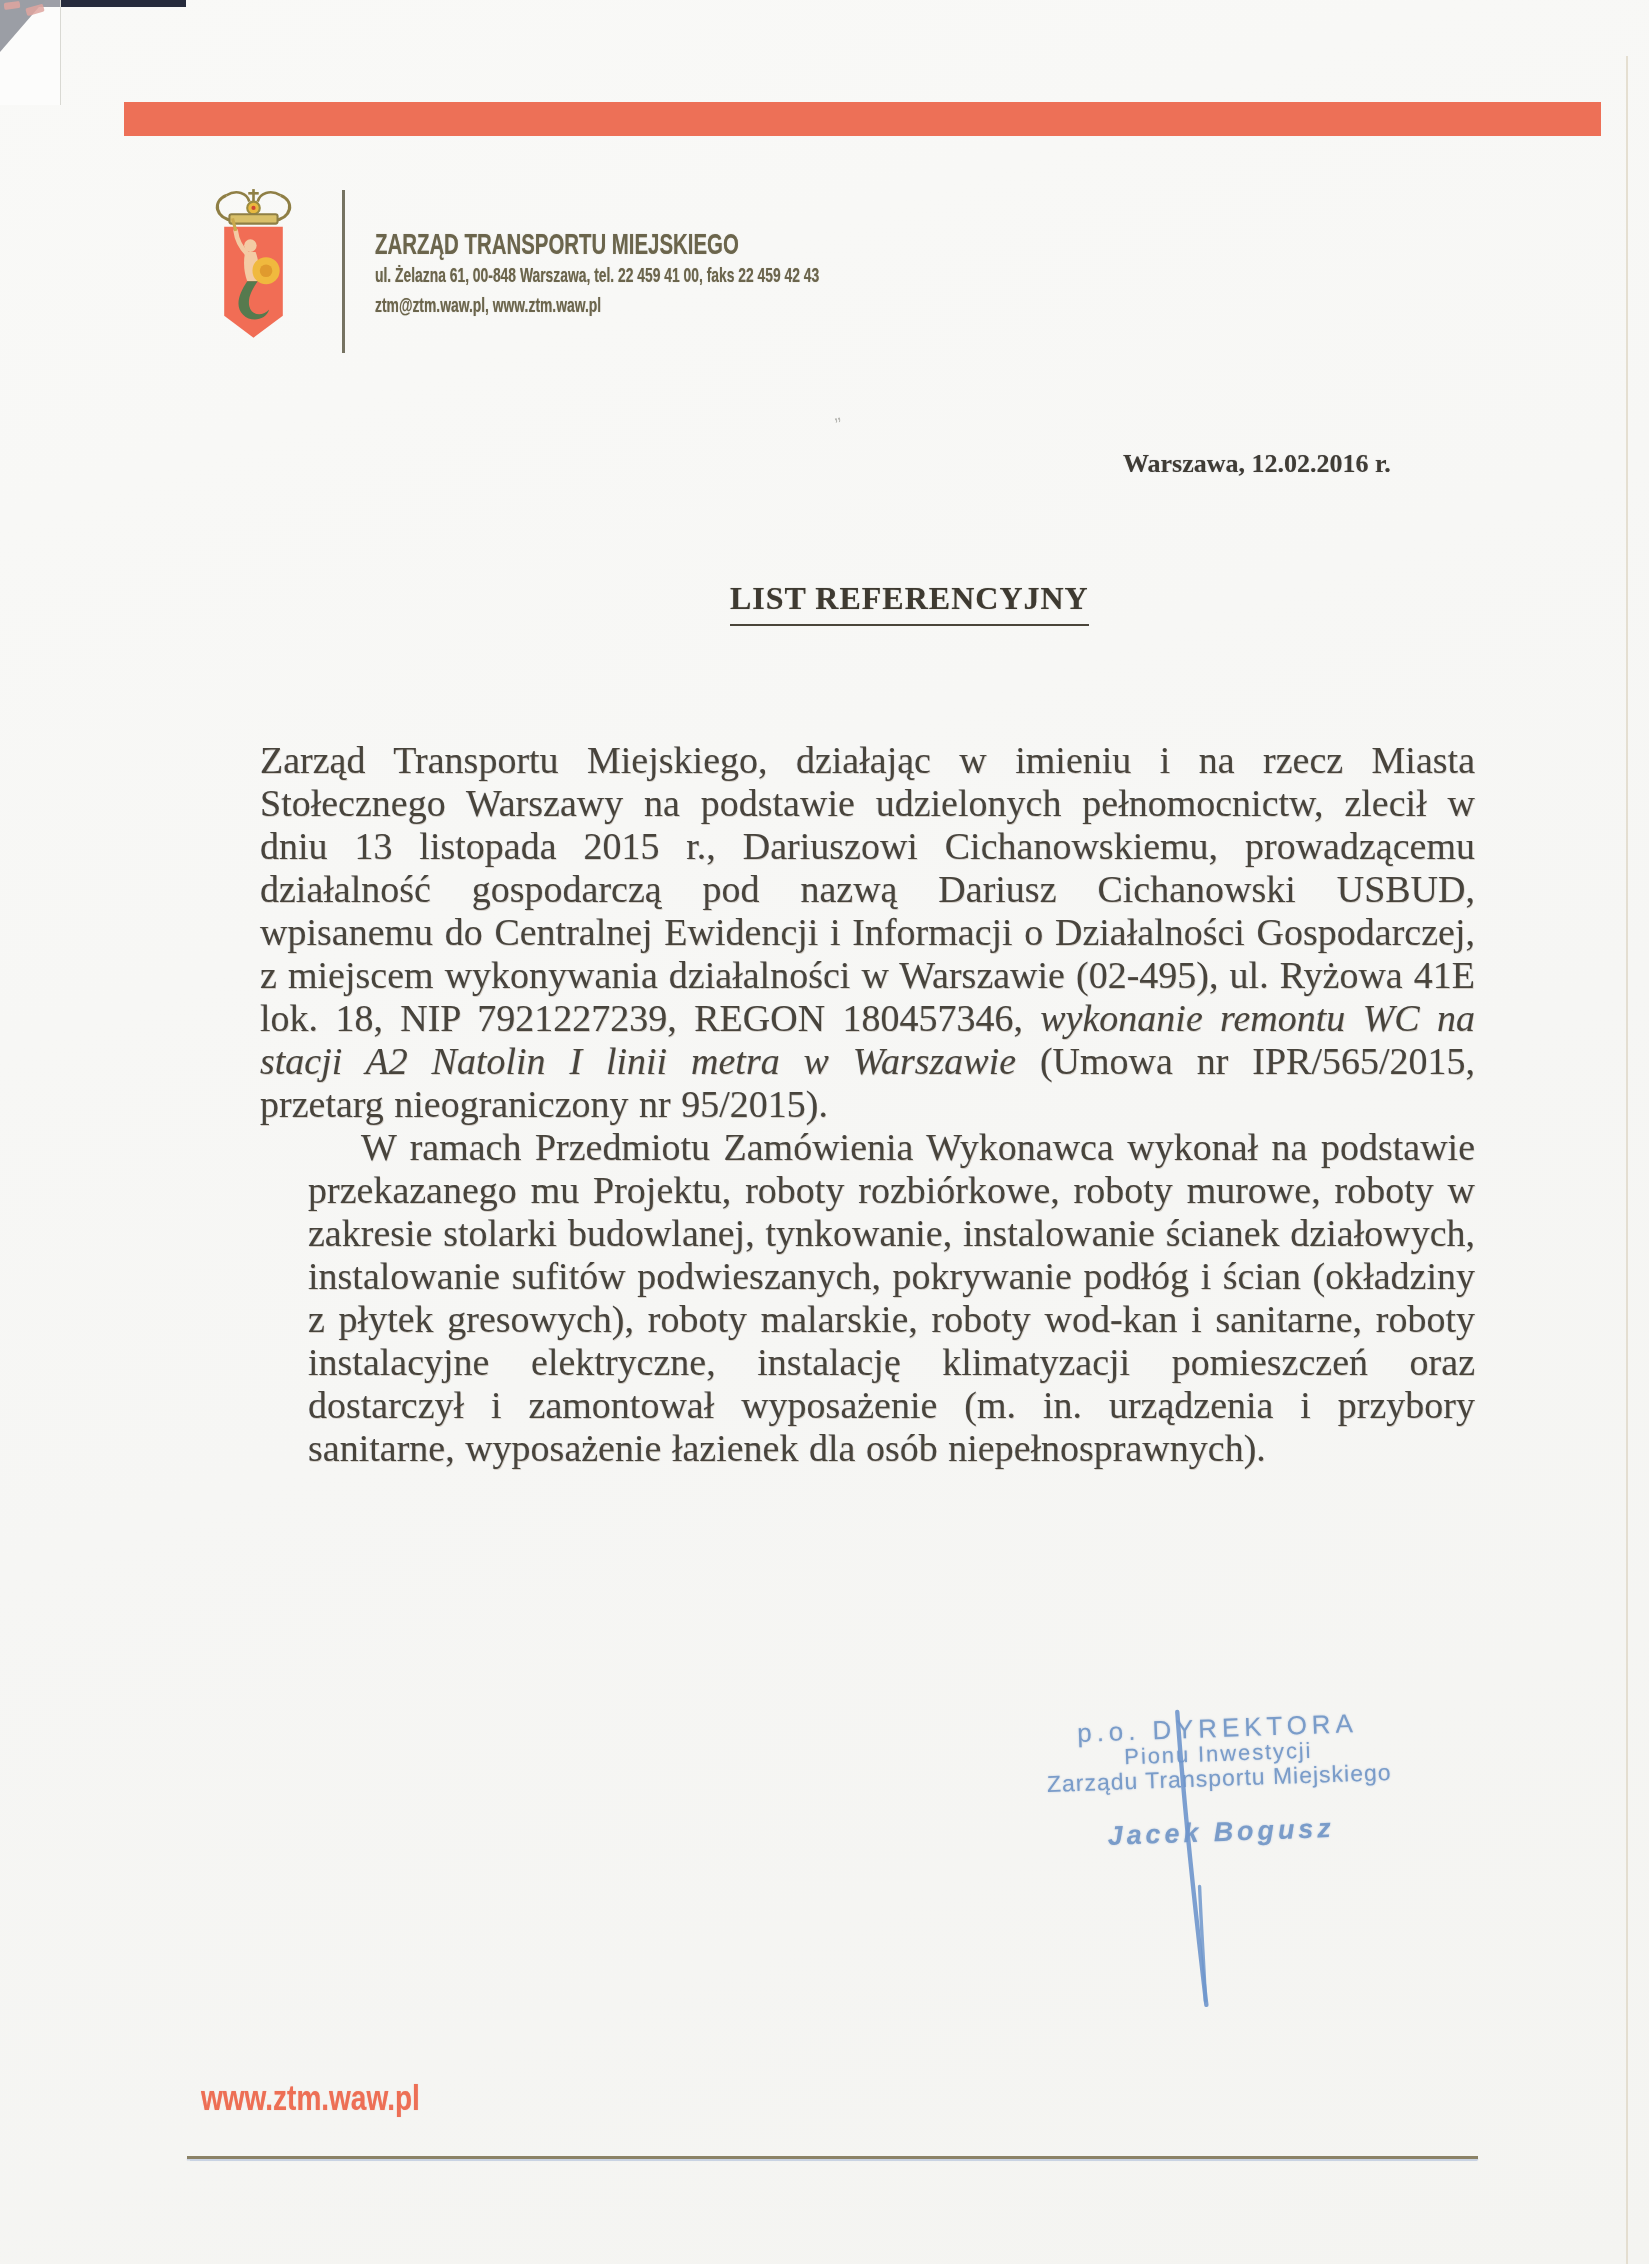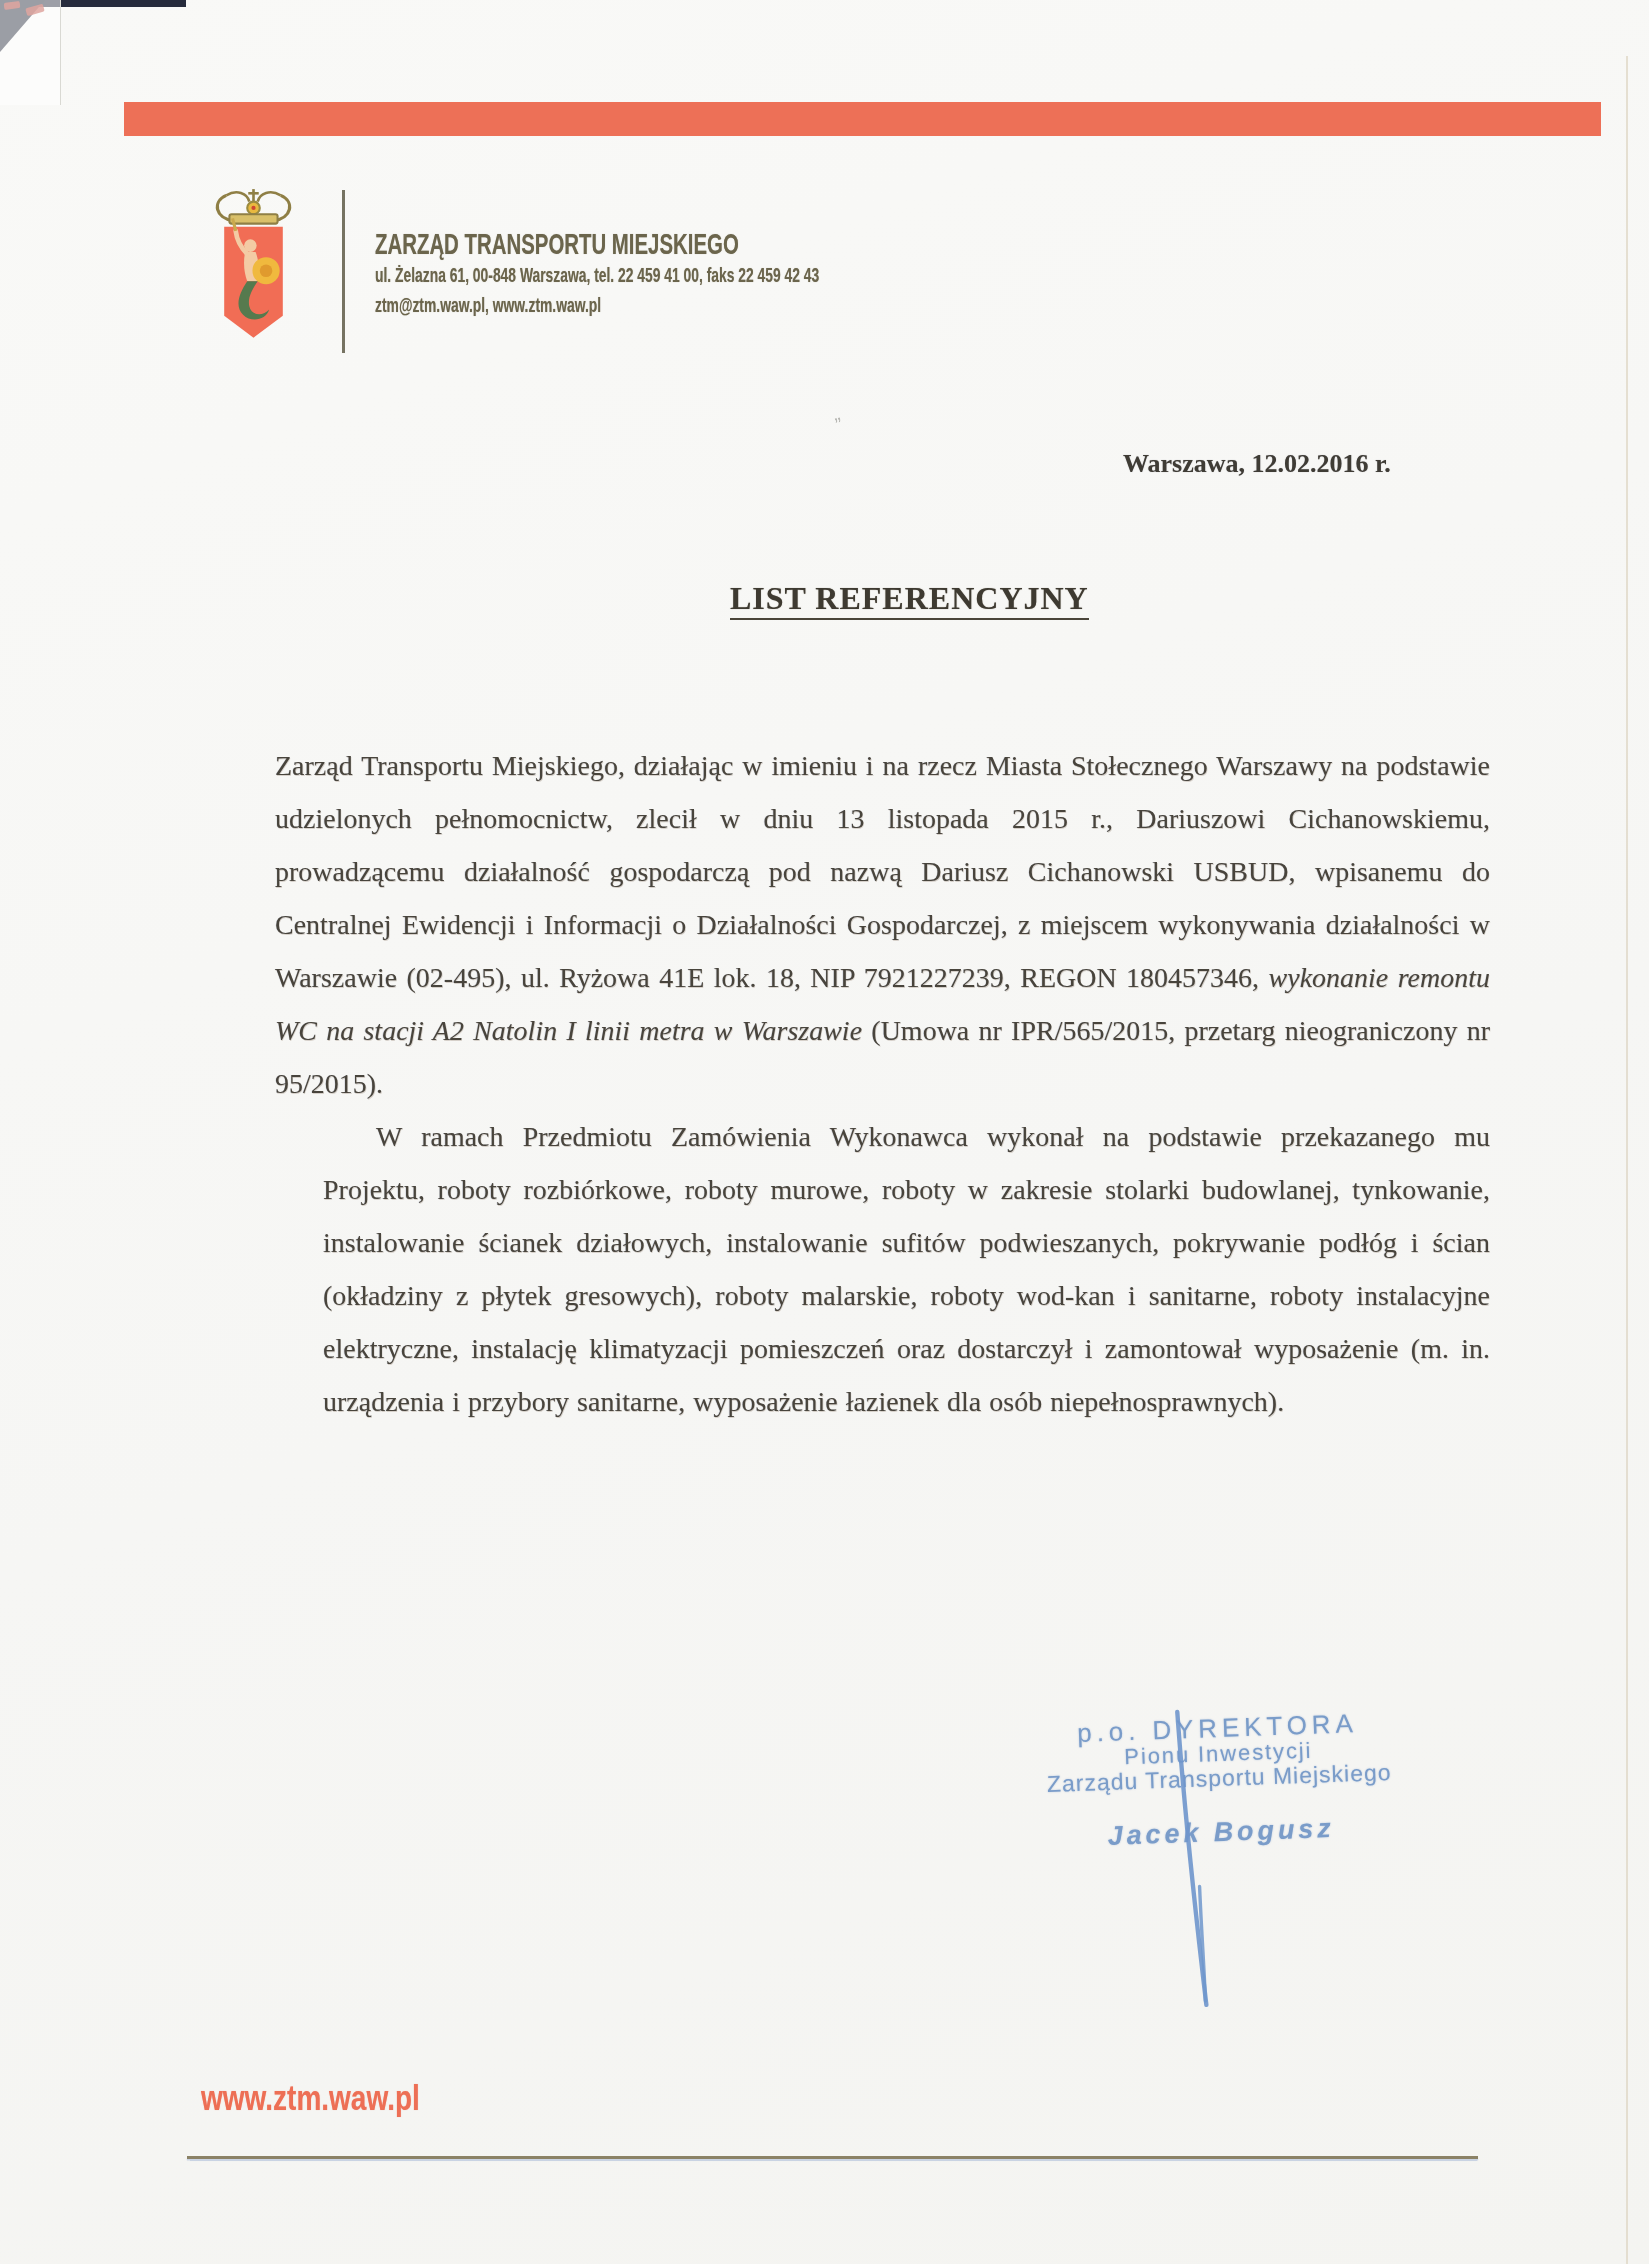--- a/index.html
+++ b/index.html
@@ -27,23 +27,23 @@
     transform:scaleX(.68);transform-origin:left top;white-space:nowrap;
     text-shadow:0 0 1px rgba(107,101,76,.55);}
   .lh-org{font-size:30px;line-height:33px;letter-spacing:0;}
   .lh-addr{font-size:20.4px;line-height:30px;}
   .lh-web{font-size:20.4px;line-height:30px;}
   
   .date-line{position:absolute;left:1123px;top:449px;font-weight:bold;font-size:26px;
     color:#3f3c35;text-shadow:0 0 1px rgba(70,70,90,.4);white-space:nowrap;}
   .letter-title{position:absolute;left:730px;top:580px;font-weight:bold;font-size:32px;
     color:#3e3a31;letter-spacing:1px;text-shadow:0 0 1px rgba(80,70,50,.5);
-    border-bottom:2.9px solid #4a453a;padding-bottom:1px;white-space:nowrap;}
-  .letter-body{position:absolute;left:275px;top:739px;width:1215px;
-    font-size:28px;line-height:53px;color:#48443c;text-align:justify;
+    border-bottom:2.9px solid #4a453a;padding-bottom:7px;white-space:nowrap;}
+  .letter-body{position:absolute;left:260px;top:739px;width:1215px;
+    font-size:38px;line-height:43px;color:#48443c;text-align:justify;
     word-spacing:1px;
     text-shadow:0.6px 0.6px 0 rgba(100,75,50,.22), -0.6px 0 0 rgba(70,90,140,.18);}
   .letter-body p{margin:0;}
   .letter-body p.indented{text-indent:53px;margin-left:48px;}
   .italic-seg{font-style:italic;}
   
   .stamp{position:absolute;left:1021px;top:1714px;width:392px;text-align:center;
     color:#7095c6;font-family:"Liberation Sans",sans-serif;
     transform:rotate(-2deg);transform-origin:center top;
     text-shadow:0 0 1.9px rgba(112,149,198,.55);opacity:.92;}

